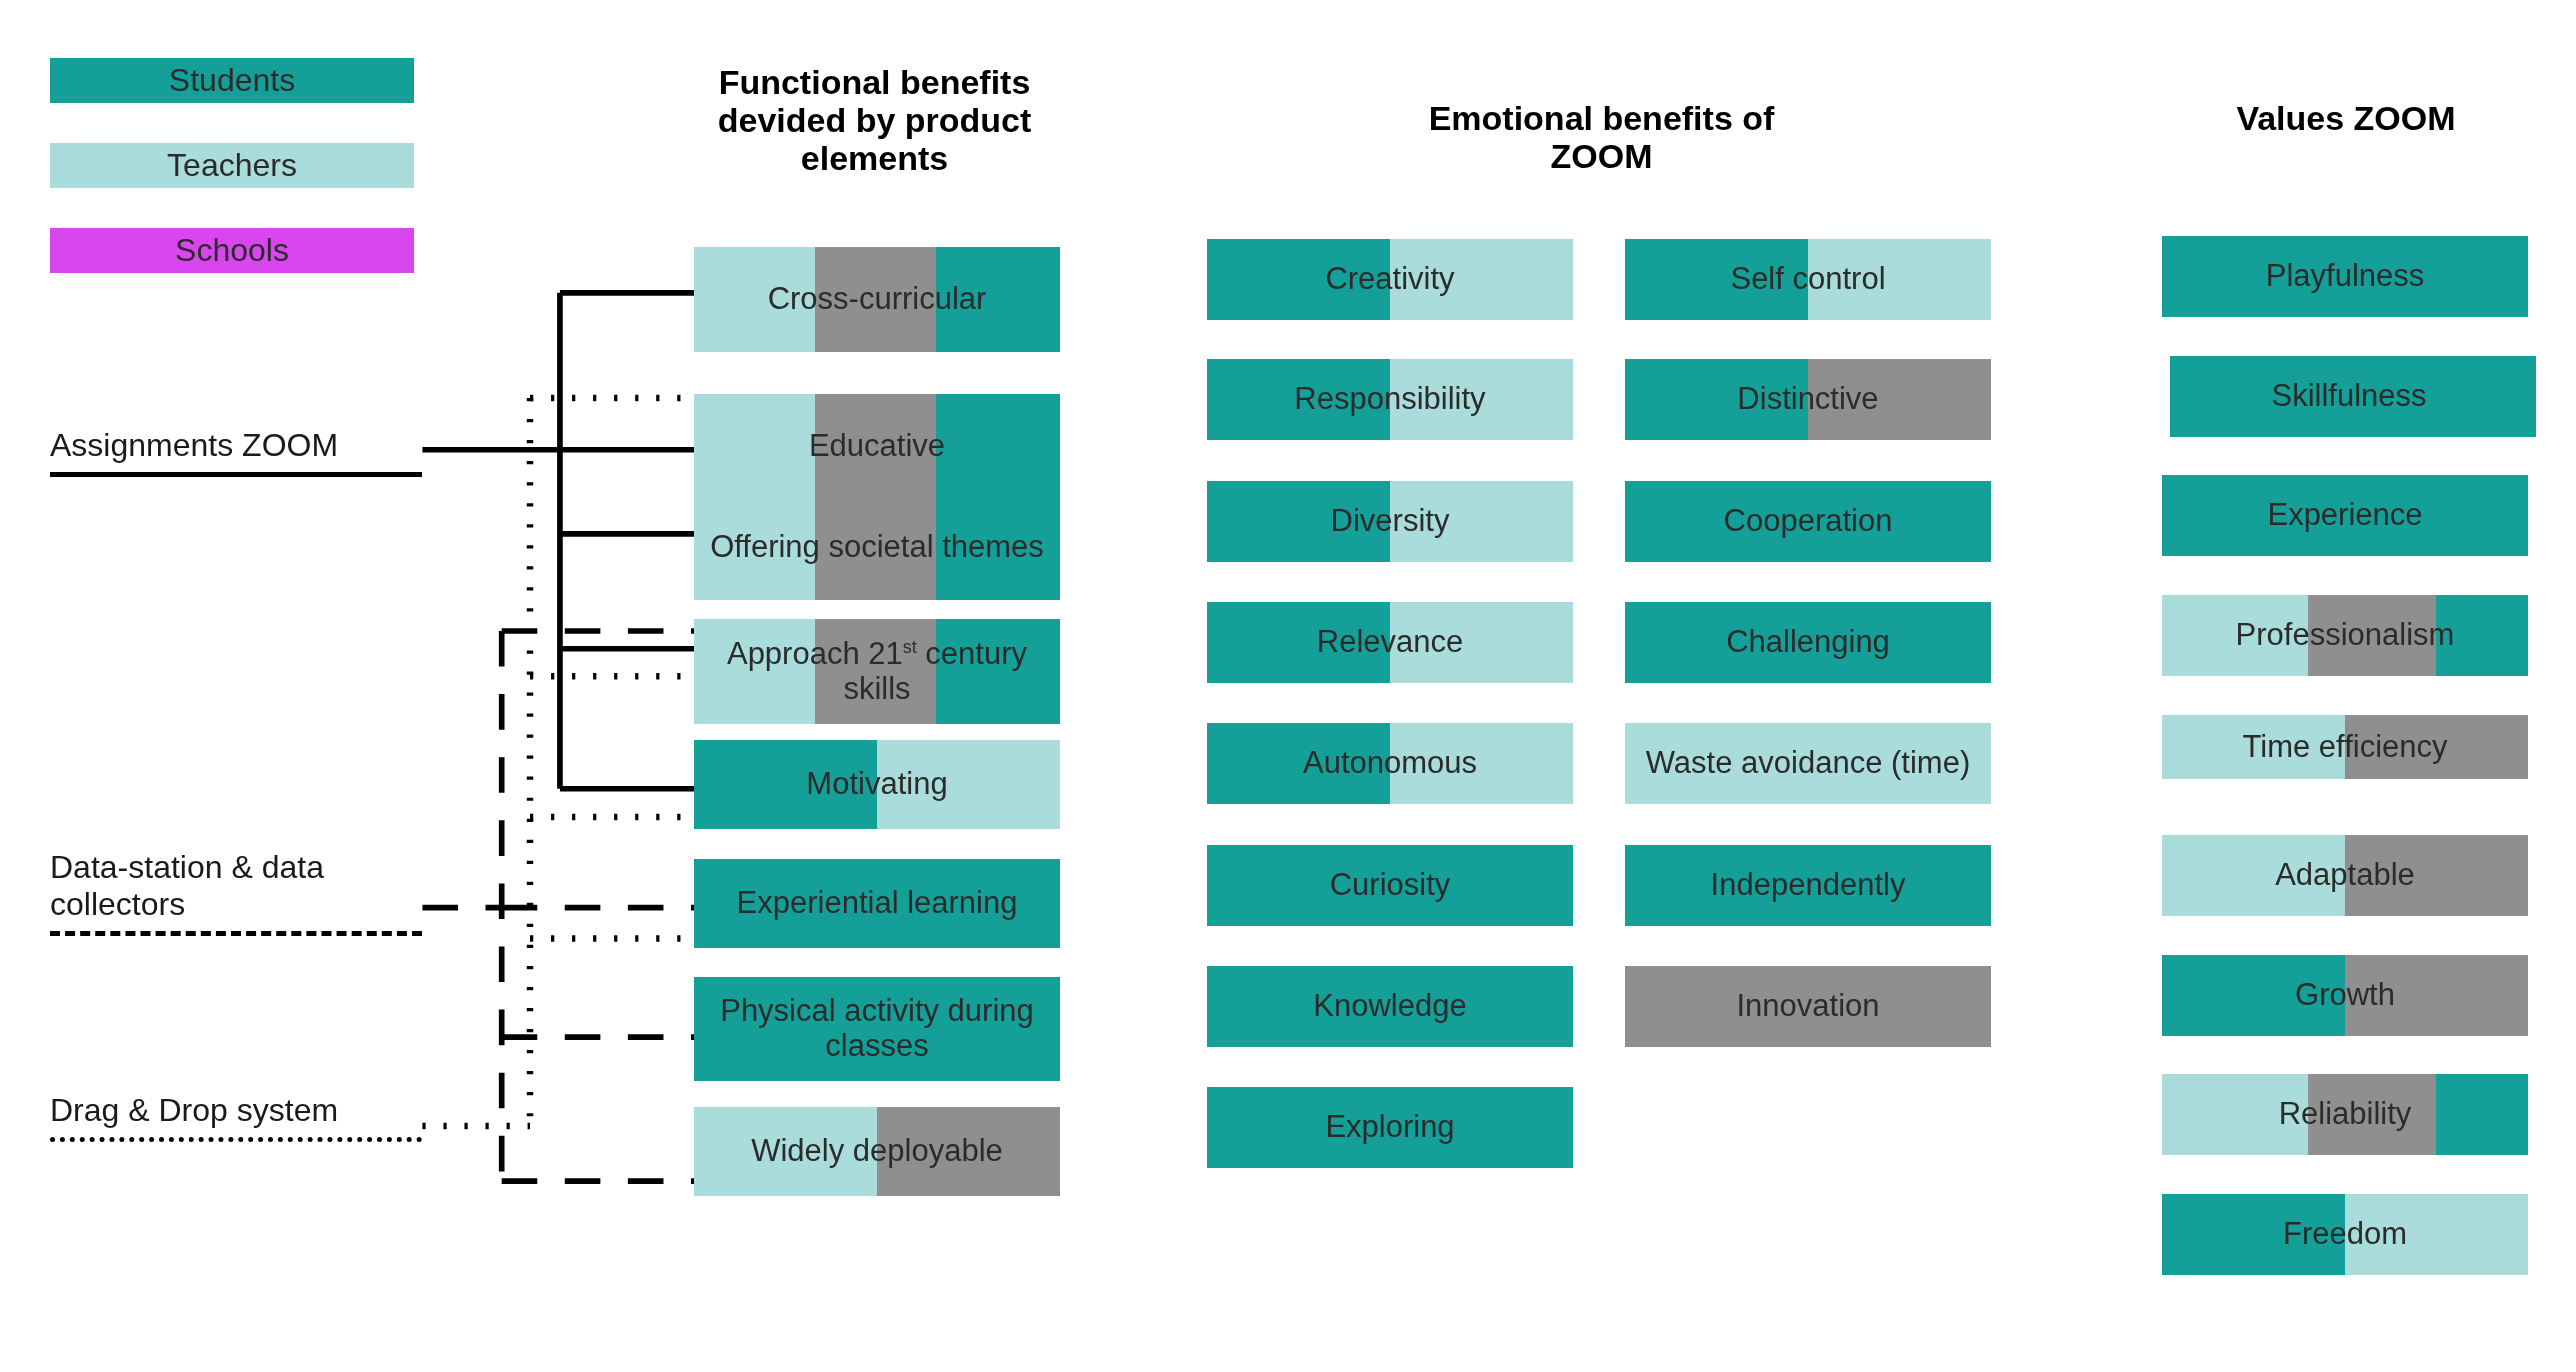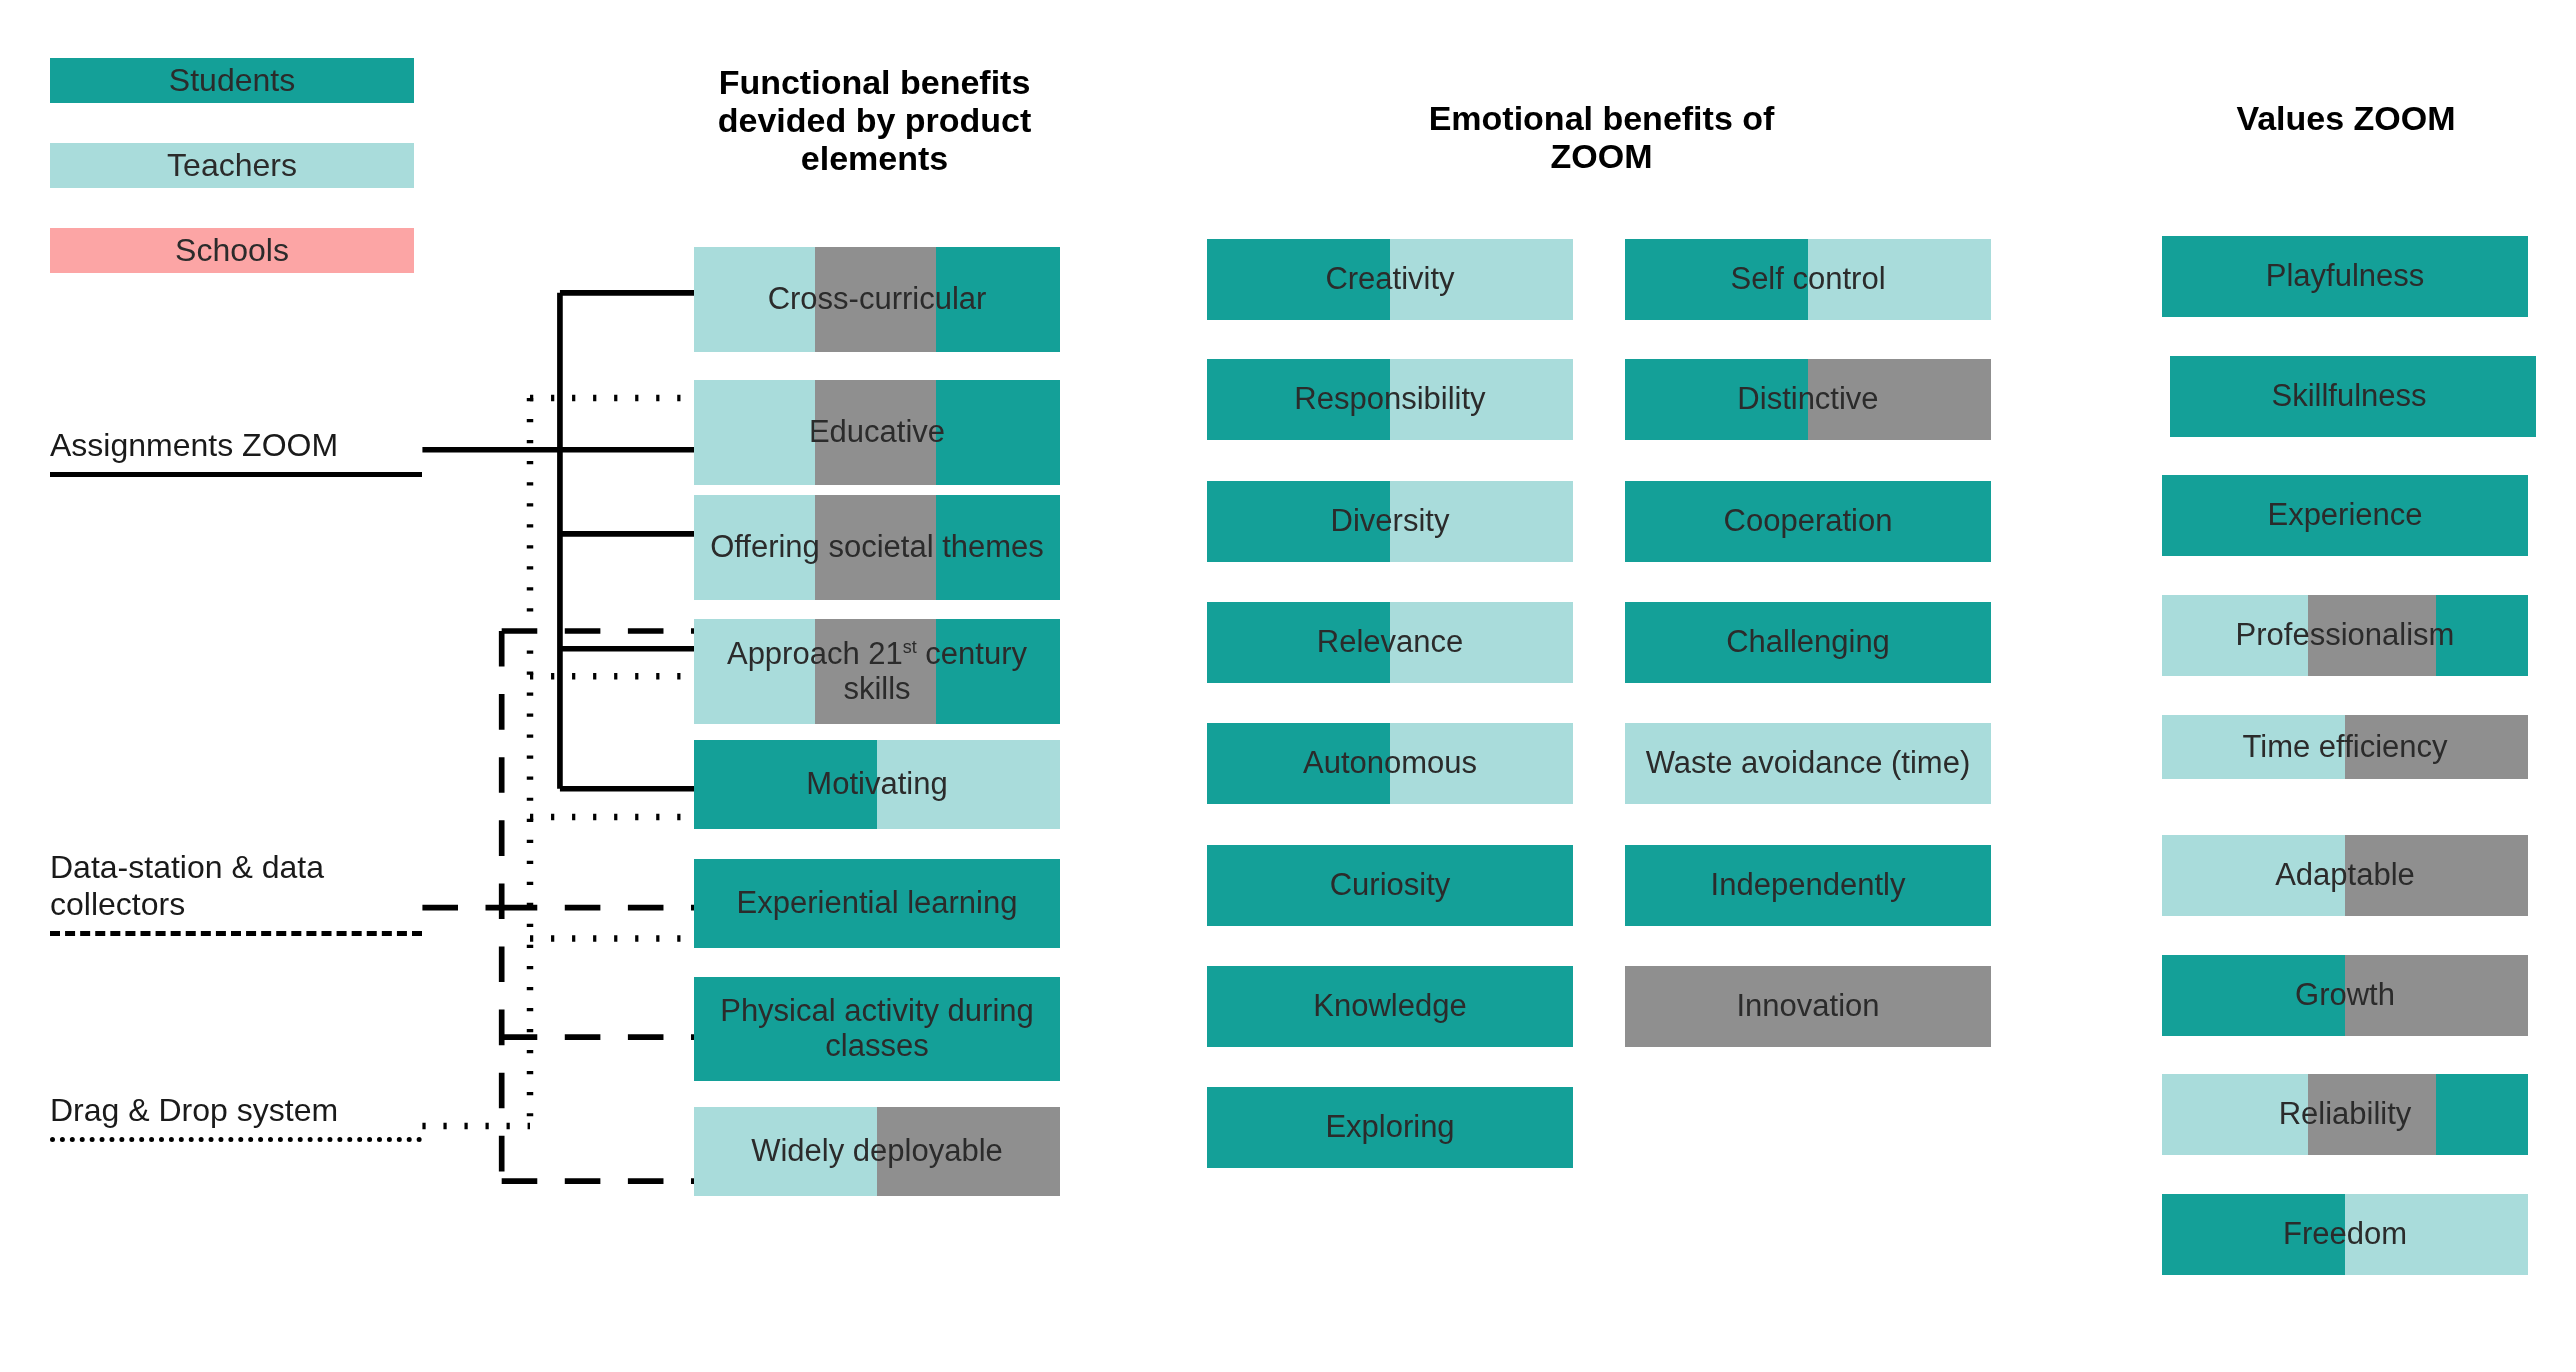--- a/index.html
+++ b/index.html
@@ -70,21 +70,21 @@
 
 <div class="stage">
 
   <div class="legend">
     <div class="legend-row" style="background:#14a098;">
       <span>Students</span>
     </div>
     <div class="legend-row" style="background:#a9dcdb;">
       <span>Teachers</span>
     </div>
-    <div class="legend-row" style="background:#fca5a5;">
+    <div class="legend-row" style="background:#d946ef;">
       <span>Schools</span>
     </div>
   </div>
 
   <div class="col-head" id="head-functional">Functional benefits devided by product elements</div>
   <div class="col-head" id="head-emotional">Emotional benefits of ZOOM</div>
   <div class="col-head" id="head-values">Values ZOOM</div>
 
   <div class="entity solid" style="left:50px;top:427px;width:372px;">
     <span>Assignments ZOOM</span>
@@ -127,21 +127,21 @@
     </g>
   </svg>
 
   <div class="bar" style="left:694px;top:247px;width:366px;height:105px;">
     <div class="seg" style="width:33%;background:#a9dcdb;"></div>
     <div class="seg" style="width:33%;background:#8f8f8f;"></div>
     <div class="seg" style="width:34%;background:#14a098;"></div>
     <div class="label">Cross-curricular</div>
   </div>
 
-  <div class="bar" style="left:694px;top:380px;width:366px;height:105px;">
+  <div class="bar" style="left:694px;top:394px;width:366px;height:105px;">
     <div class="seg" style="width:33%;background:#a9dcdb;"></div>
     <div class="seg" style="width:33%;background:#8f8f8f;"></div>
     <div class="seg" style="width:34%;background:#14a098;"></div>
     <div class="label">Educative</div>
   </div>
 
   <div class="bar" style="left:694px;top:495px;width:366px;height:105px;">
     <div class="seg" style="width:33%;background:#a9dcdb;"></div>
     <div class="seg" style="width:33%;background:#8f8f8f;"></div>
     <div class="seg" style="width:34%;background:#14a098;"></div>

